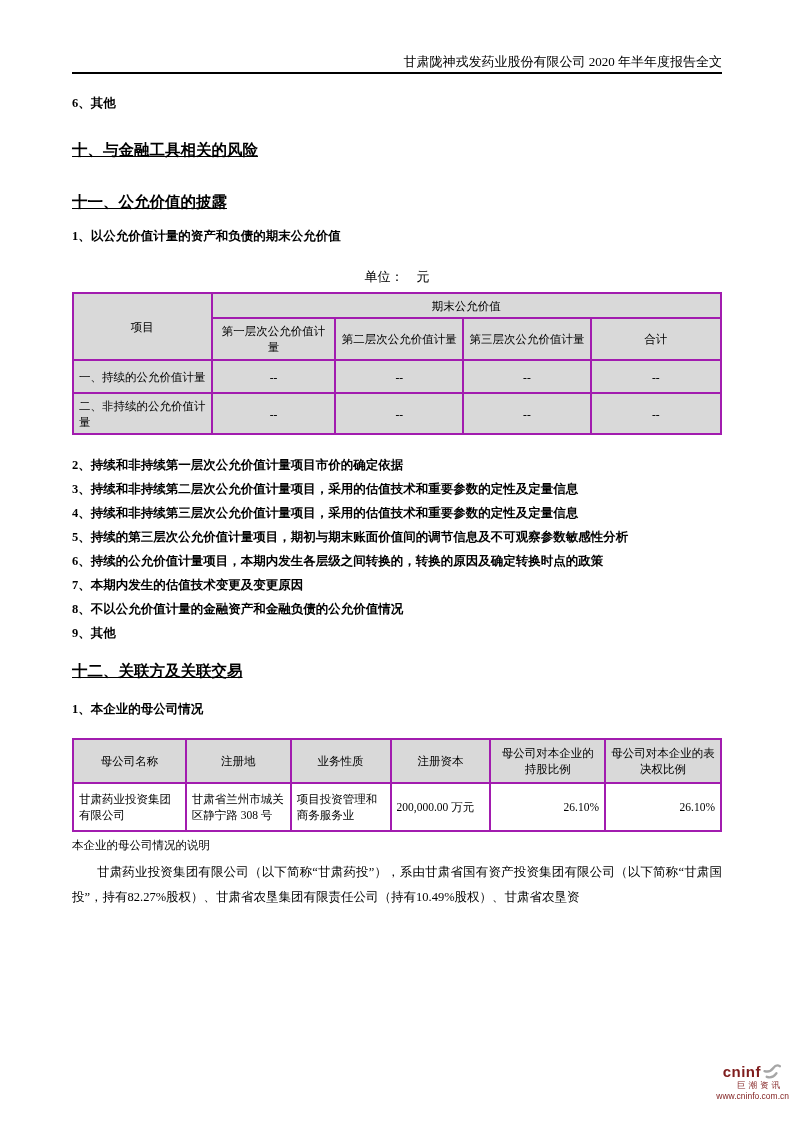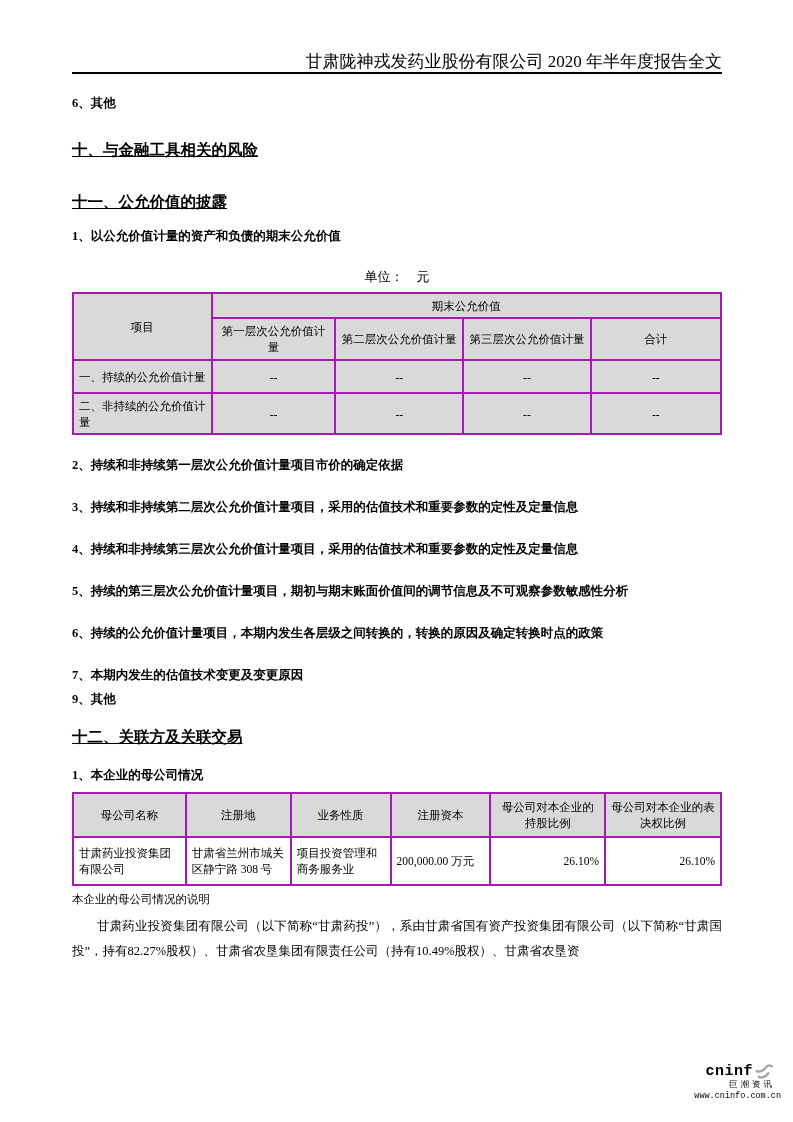--- a/index.html
+++ b/index.html
@@ -12,21 +12,21 @@
     overflow: hidden;
   }
   .page {
     width: 793px; height: 1122px;
     padding: 55px 71px 0 72px;
     position: relative;
   }
   
   .doc-header {
     text-align: right;
-    font-size: 17px;
+    font-size: 13px;
     line-height: 14px;
     padding-bottom: 3px;
     border-bottom: 2px solid #000;
   }
   
   .h-small { font-size: 12.5px; font-weight: bold; line-height: 15px; }
   .h-big   { font-size: 15.5px; font-weight: bold; line-height: 19px; text-decoration: underline; }
   .mt-item6 { margin-top: 22px; }
   .mt-sec10 { margin-top: 29px; }
   .mt-sec11 { margin-top: 33px; }
@@ -55,51 +55,51 @@
   }
   table { border: 2px solid #000; }
   .center { text-align: center; }
   .left   { text-align: left; }
   .right  { text-align: right; }
   .fv-table tr.group-row td { height: 25px; }
   .fv-table tr.colhead-row td { height: 42px; }
   .fv-table tr.data-row-1 td { height: 33px; }
   .fv-table tr.data-row-2 td { height: 41px; }
   
-  .list-item { font-size: 12.5px; font-weight: bold; line-height: 15px; margin-top: 27px; }
+  .list-item { font-size: 12.5px; font-weight: bold; line-height: 15px; margin-top: 9px; }
   .mt-after-table { margin-top: 23px; }
   .mt-sub9  { margin-top: 9px; }
   .mt-sec12 { margin-top: 20px; }
   .mt-sec12sub1 { margin-top: 22px; }
   
-  table.parent-table { margin-top: 9px; background: #fff; }
+  table.parent-table { margin-top: 21px; background: #fff; }
   .parent-table tr.head-row td { background: #d9d9d9; height: 44px; text-align: center; }
   .parent-table tr.body-row td { height: 48px; background: #fff; }
   .note-line { margin-top: 6px; font-size: 11.5px; line-height: 15px; }
   .body-paragraph {
     margin-top: 7px;
     font-size: 12.5px;
     line-height: 25px;
     text-align: justify;
     text-indent: 2em;
   }
   .page-number {
     margin-top: 10px;
     text-align: right;
     font-size: 11px;
     line-height: 13px;
   }
   
   .cninfo-logo {
     position: absolute;
-    right: 12px; top: 1064px;
+    right: 4px; top: 1064px;
     width: 110px;
     text-align: center;
-    color: #000000;
-    font-family: Liberation Mono, monospace;
+    color: #7f1d1d;
+    font-family: Liberation Sans, sans-serif;
     user-select: none;
   }
   .logo-row { display: flex; align-items: flex-end; justify-content: flex-end; gap: 2px; padding-right: 8px; }
   .logo-brand { font-size: 15px; font-weight: bold; letter-spacing: 0.5px; line-height: 14px; }
   .logo-mark { display: inline-block; width: 18px; height: 15px; }
   .logo-cn  { font-size: 8.5px; letter-spacing: 3px; line-height: 10px; margin-top: 1px; padding-right: 6px; text-align: right; }
   .logo-url { font-size: 8.5px; line-height: 10px; margin-top: 1px; text-align: right; }
 </style>
 </head>
 <body>
@@ -155,20 +155,21 @@
     </tr>
   </tbody>
     </table>
 
   <div class="list-item mt-after-table">2、持续和非持续第一层次公允价值计量项目市价的确定依据</div>
   <div class="list-item">3、持续和非持续第二层次公允价值计量项目，采用的估值技术和重要参数的定性及定量信息</div>
   <div class="list-item">4、持续和非持续第三层次公允价值计量项目，采用的估值技术和重要参数的定性及定量信息</div>
   <div class="list-item">5、持续的第三层次公允价值计量项目，期初与期末账面价值间的调节信息及不可观察参数敏感性分析</div>
   <div class="list-item">6、持续的公允价值计量项目，本期内发生各层级之间转换的，转换的原因及确定转换时点的政策</div>
   <div class="list-item">7、本期内发生的估值技术变更及变更原因</div>
+  <div class="list-item">8、不以公允价值计量的金融资产和金融负债的公允价值情况</div>
   <div class="h-small mt-sub9">9、其他</div>
 
   <div class="h-big mt-sec12">十二、关联方及关联交易</div>
 
   <div class="h-small mt-sec12sub1">1、本企业的母公司情况</div>
 
   <table class="parent-table">
     <colgroup>
       <col style="width:17.4%">
         <col style="width:16.2%">

